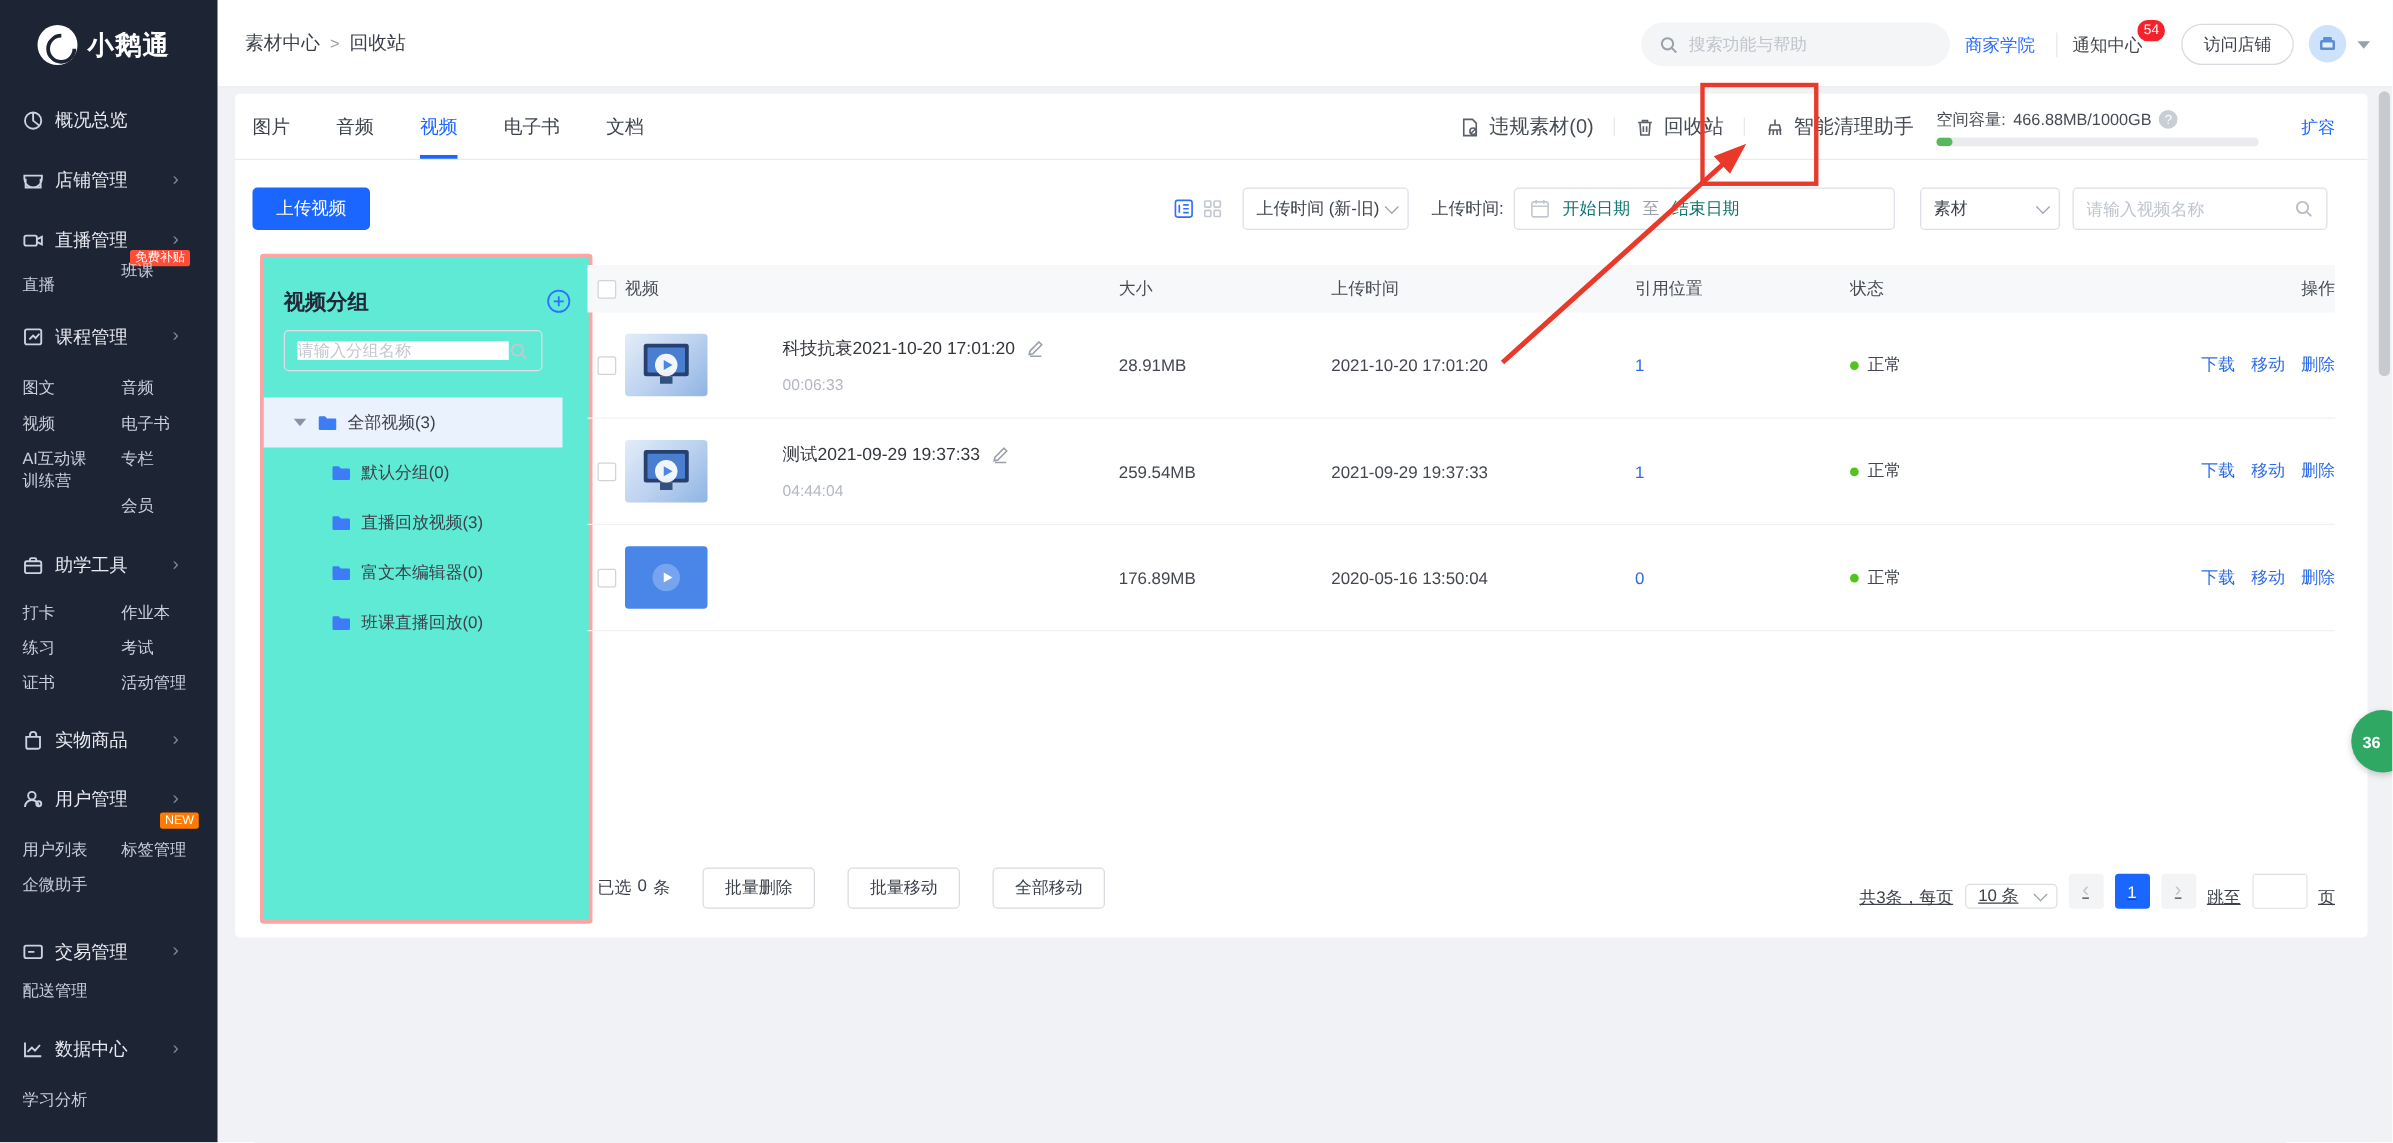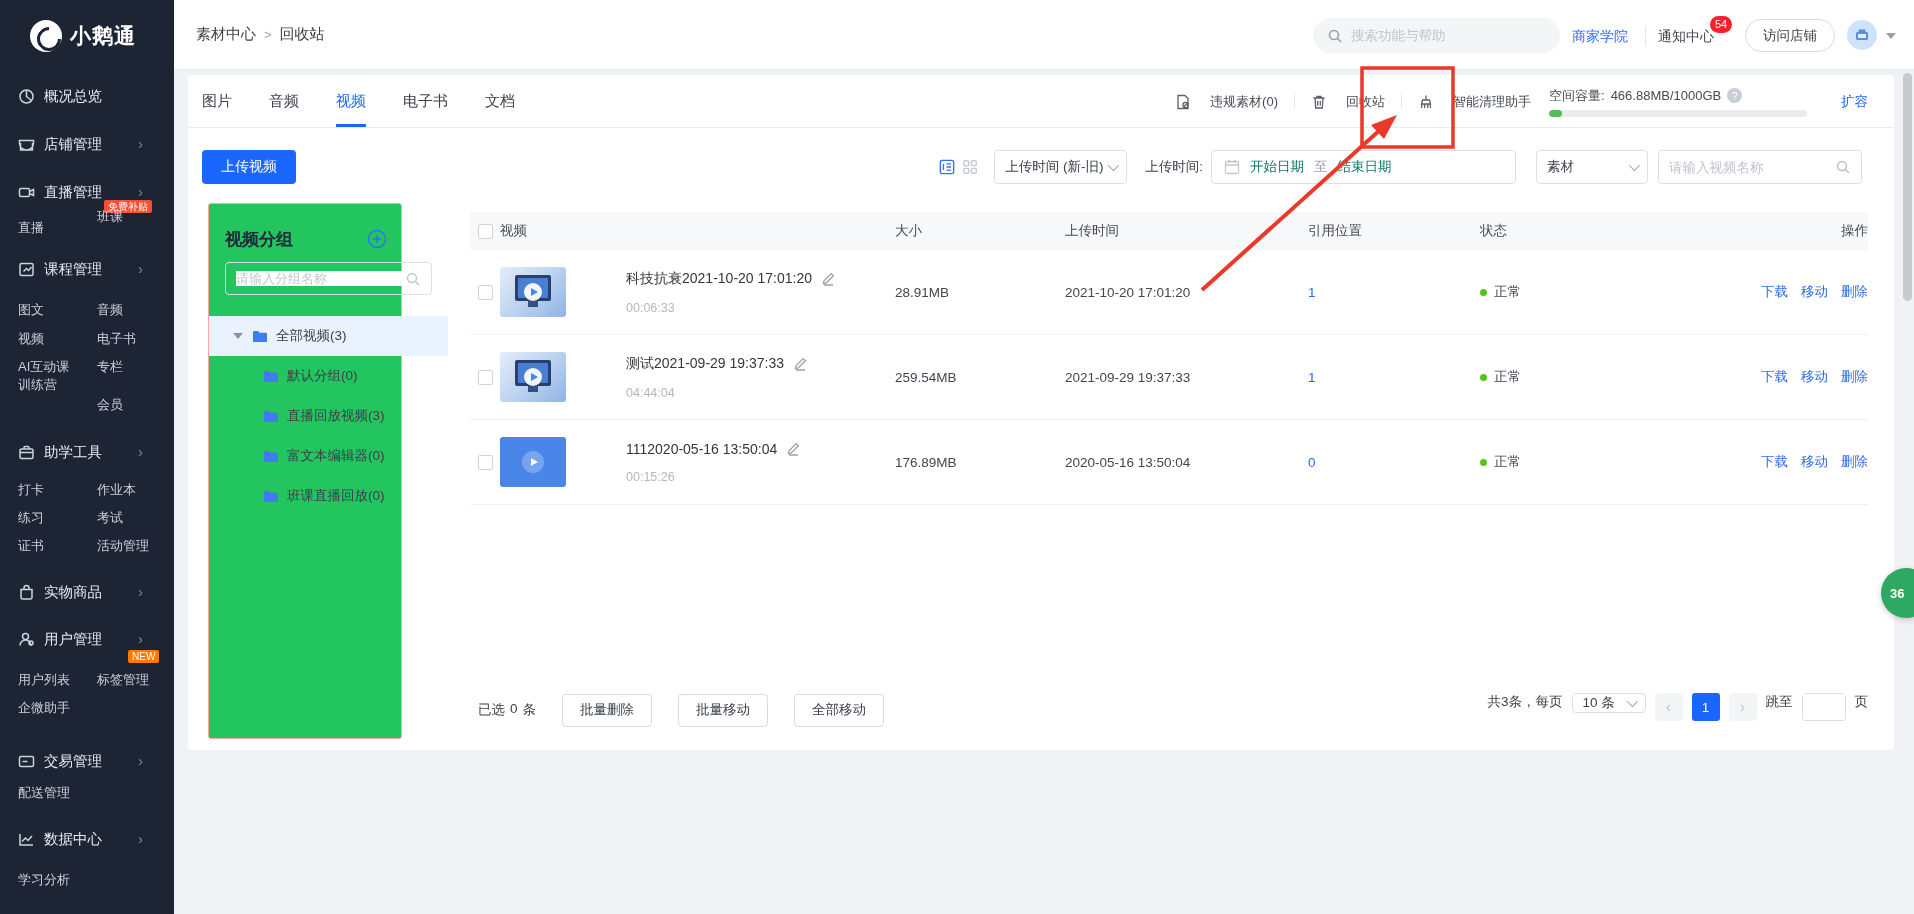--- a/index.html
+++ b/index.html
@@ -38,21 +38,21 @@
   .hcaret { position:absolute; left:1712px; top:33px; width:0; height:0; border-left:5px solid transparent; border-right:5px solid transparent; border-top:6px solid #9aa0ab; }
 
   
   .card { position:absolute; left:188px; top:75px; width:1706px; height:675px; background:#fff; border-radius:4px; z-index:2; }
 
   
   .tabsrow { position:relative; height:53px; border-bottom:1px solid #e9ebef; display:flex; align-items:stretch; padding-left:14px; }
   .tab { font-size:15px; color:#3c414b; margin-right:37px; display:flex; align-items:center; cursor:pointer; border-bottom:3px solid transparent; padding-top:3px; }
   .tab.active { color:#1a66ff; border-bottom-color:#1a66ff; }
   .tabs-right { position:absolute; right:26px; top:0; height:53px; display:flex; align-items:center; }
-  .tr-item { display:flex; align-items:center; gap:19px; font-size:13px; color:#464b54; cursor:pointer; white-space:nowrap; }
+  .tr-item { display:flex; align-items:center; gap:7px; font-size:16px; color:#464b54; cursor:pointer; white-space:nowrap; }
   .tr-div { width:1px; height:15px; background:#e6e8eb; margin:0 16px; }
   .capacity { margin-left:18px; width:268px; }
   .capacity-line { display:flex; align-items:center; gap:6px; font-size:13px; color:#464b54; white-space:nowrap; }
   .help-icon { width:15px; height:15px; border-radius:50%; background:#c9cdd4; color:#fff; font-size:10.5px; display:flex; align-items:center; justify-content:center; }
   .capacity-bar { margin-top:5px; width:258px; height:7px; border-radius:4px; background:#e9ebee; overflow:hidden; }
   .capacity-fill { width:13px; height:7px; background:#57b85c; border-radius:4px; }
   .expand-link { margin-left:24px; font-size:13.5px; color:#1a66ff; cursor:pointer; }
 
   
   .filterrow { position:absolute; left:0; right:0; top:75px; height:34px; }
@@ -65,21 +65,21 @@
   .flabel { font-size:13.5px; color:#3c414b; margin-right:8px; white-space:nowrap; }
   .daterange { width:305px; height:34px; border:1px solid #dcdfe6; border-radius:4px; background:#fff; display:flex; align-items:center; padding:0 12px; gap:10px; margin-right:20px; }
   .ph { color:#0f766e; font-size:13.5px; white-space:nowrap; }
   .mid { color:#9aa0ab; font-size:13.5px; }
   .sel-type { width:112px; margin-right:10px; }
   .nsearch { width:204px; height:34px; border:1px solid #dcdfe6; border-radius:4px; background:#fff; display:flex; align-items:center; padding:0 10px; }
   .nsearch input { border:none; outline:none; flex:1; font-size:13.5px; font-family:inherit; color:#333; min-width:0; }
   .nsearch input::placeholder { color:#bfc4cd; }
 
   
-  .gpanel { position:absolute; left:20px; top:128px; width:194px; height:536px; border:1px solid #fca5a5; border-radius:3px; background:#22c55e; }
+  .gpanel { position:absolute; left:20px; top:128px; width:266px; height:536px; border:3px solid #fca5a5; border-radius:3px; background:#5eead4; }
   .gtitle { position:absolute; left:16px; top:24px; font-size:17px; font-weight:bold; color:#22283a; }
   .gplus { position:absolute; right:14px; top:25px; width:20px; height:20px; cursor:pointer; }
   .gsearch { position:absolute; left:16px; top:58px; width:207px; height:33px; border:1px solid #dcdfe6; border-radius:4px; display:flex; align-items:center; padding:0 10px; }
   .gsearch input { border:none; outline:none; flex:1; font-size:13px; font-family:inherit; color:#333; min-width:0; }
   .gsearch input::placeholder { color:#c3c7cf; }
   .gtree { position:absolute; left:0; top:112px; width:239px; }
   .gtrow { height:40px; display:flex; align-items:center; font-size:13.5px; color:#3c414b; cursor:pointer; }
   .gtrow.selected { background:#eaf2fd; }
   .gtrow .caret { width:0; height:0; border-left:5px solid transparent; border-right:5px solid transparent; border-top:6px solid #8a93a6; margin-left:24px; margin-right:9px; }
   .gtrow.child { padding-left:54px; }
@@ -109,21 +109,21 @@
   .statuscell { display:flex; align-items:center; gap:7px; }
   .dot { width:7px; height:7px; border-radius:50%; background:#52c41a; }
   .actions { display:flex; justify-content:flex-end; gap:13px; }
   .alink { color:#2e6be6; cursor:pointer; white-space:nowrap; }
 
   
   .cfooter { position:absolute; left:0; right:26px; top:618px; height:34px; }
   .f-left { position:absolute; left:290px; top:0; height:34px; display:flex; align-items:center; gap:26px; }
   .f-selected { font-size:13.5px; color:#3c414b; display:flex; gap:5px; }
   .f-btn { height:33px; padding:0 17px; background:#fff; border:1px solid #d8dbe0; border-radius:4px; font-size:13.5px; color:#3c414b; cursor:pointer; font-family:inherit; }
-  .f-right { position:absolute; right:0; top:0; height:34px; display:flex; align-items:flex-start; gap:9px; font-size:13.5px; color:#3c414b; }
+  .f-right { position:absolute; right:0; top:0; height:34px; display:flex; align-items:flex-end; gap:9px; font-size:13.5px; color:#3c414b;text-decoration:underline; }
   .psize { width:74px; height:20px; }
   .pagebtn { width:28px; height:28px; border-radius:3px; background:#f3f4f6; color:#c2c6cd; display:flex; align-items:center; justify-content:center; font-size:16px; cursor:pointer; }
   .pagebtn.current { background:#1a66ff; color:#fff; font-size:13.5px; }
   .jumpbox { width:44px; height:28px; border:1px solid #dcdfe6; border-radius:3px; background:#fff; }
   .jumpbox input { width:100%; height:100%; border:none; outline:none; text-align:center; font-family:inherit; }
 
   
   .scrollbar { position:absolute; right:0; top:71px; width:13px; height:843px; background:#f1f2f4; z-index:6; }
   .scrollthumb { position:absolute; left:2px; top:2px; width:9px; height:228px; background:#c7cacf; border-radius:5px; }
   .floatbadge { position:absolute; left:1881px; top:568px; width:50px; height:50px; border-radius:50%; background:#2fa864; color:#fff; font-size:13px; font-weight:bold; display:flex; align-items:center; z-index:9; padding-left:9px; box-shadow:0 2px 6px rgba(0,0,0,.2); }
@@ -485,29 +485,20 @@
           <span class="alink">删除</span>
         </span>
       </div>
 
       <div class="trow tbody-row">
         <span class="checkbox"></span>
         <div class="namecell">
           <div class="thumb solid">
             <div class="playbadge"></div>
           </div>
-          <div class="ninfo">
-            <div class="ntitle">
-              <span>1112020-05-16 13:50:04</span>
-              <svg class="icon16" viewBox="0 0 16 16" fill="none" stroke="#9aa0ab" stroke-width="1.3">
-                  <path d="M11.2 2.6 l2.2 2.2 L6.2 12 l-2.8.6.6-2.8 z M4 14 h9"></path>
-                </svg>
-            </div>
-            <div class="ndur">00:15:26</div>
-          </div>
         </div>
         <span>176.89MB</span>
         <span>2020-05-16 13:50:04</span>
         <span class="refs">0</span>
         <span class="statuscell">
             <span class="dot"></span>
             <span>正常</span>
           </span>
         <span class="actions">
           <span class="alink">下载</span>

